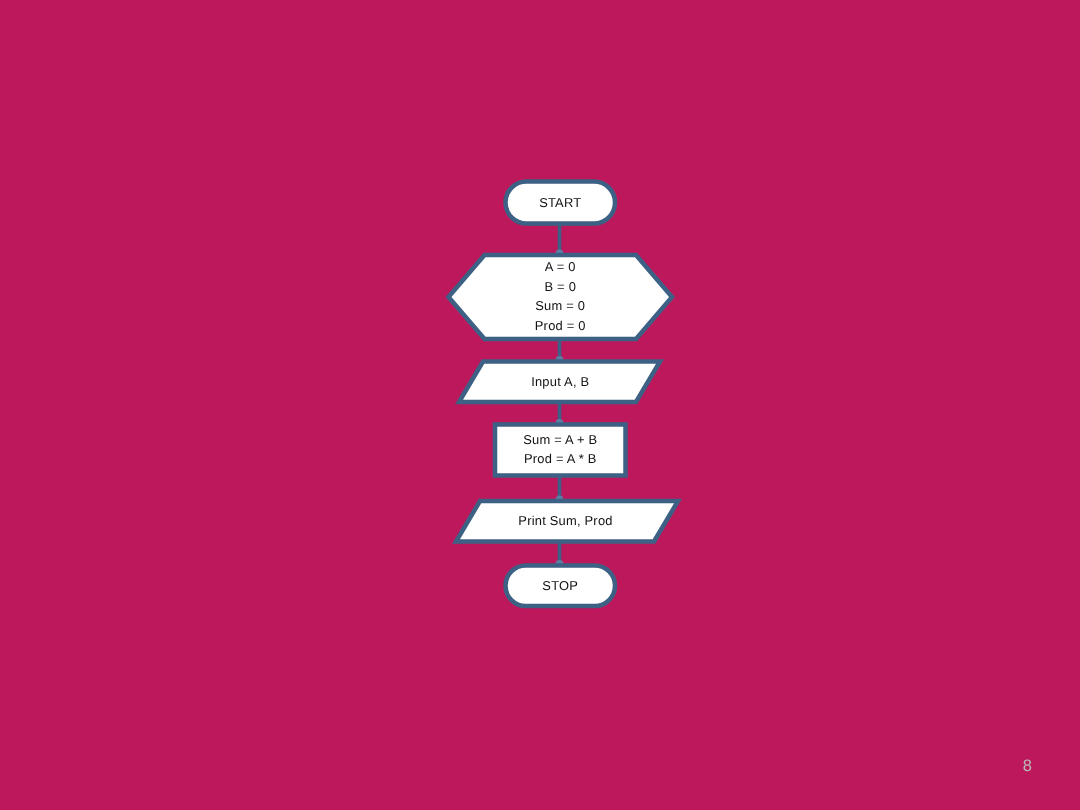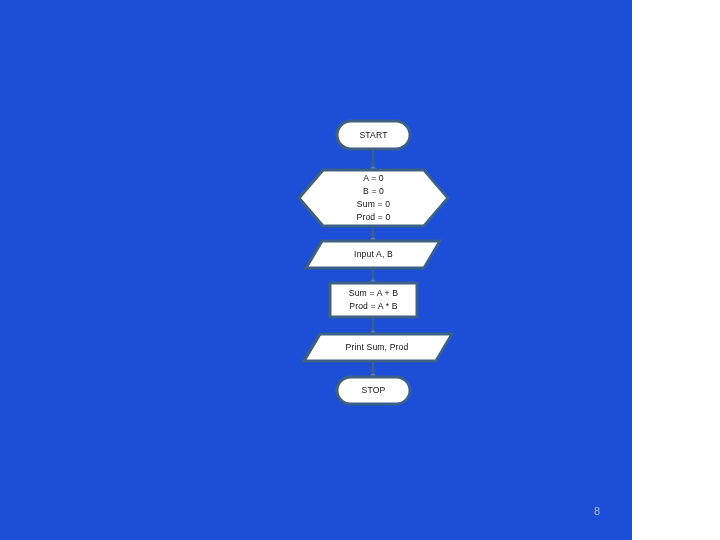--- a/index.html
+++ b/index.html
@@ -11,23 +11,23 @@
     width: 720px;
     height: 540px;
     position: relative;
     overflow: hidden;
     font-family: "Liberation Sans", sans-serif;
   }
 
   #slide {
     position: absolute;
     inset: 0;
-    width: 632px;
+    width: 720px;
     height: 540px;
-    background: #1d4ed8;
+    background: #be185d;
   }
 
   #flowchart-svg {
     position: absolute;
     left: 0;
     top: 0;
     width: 720px;
     height: 540px;
   }
 

